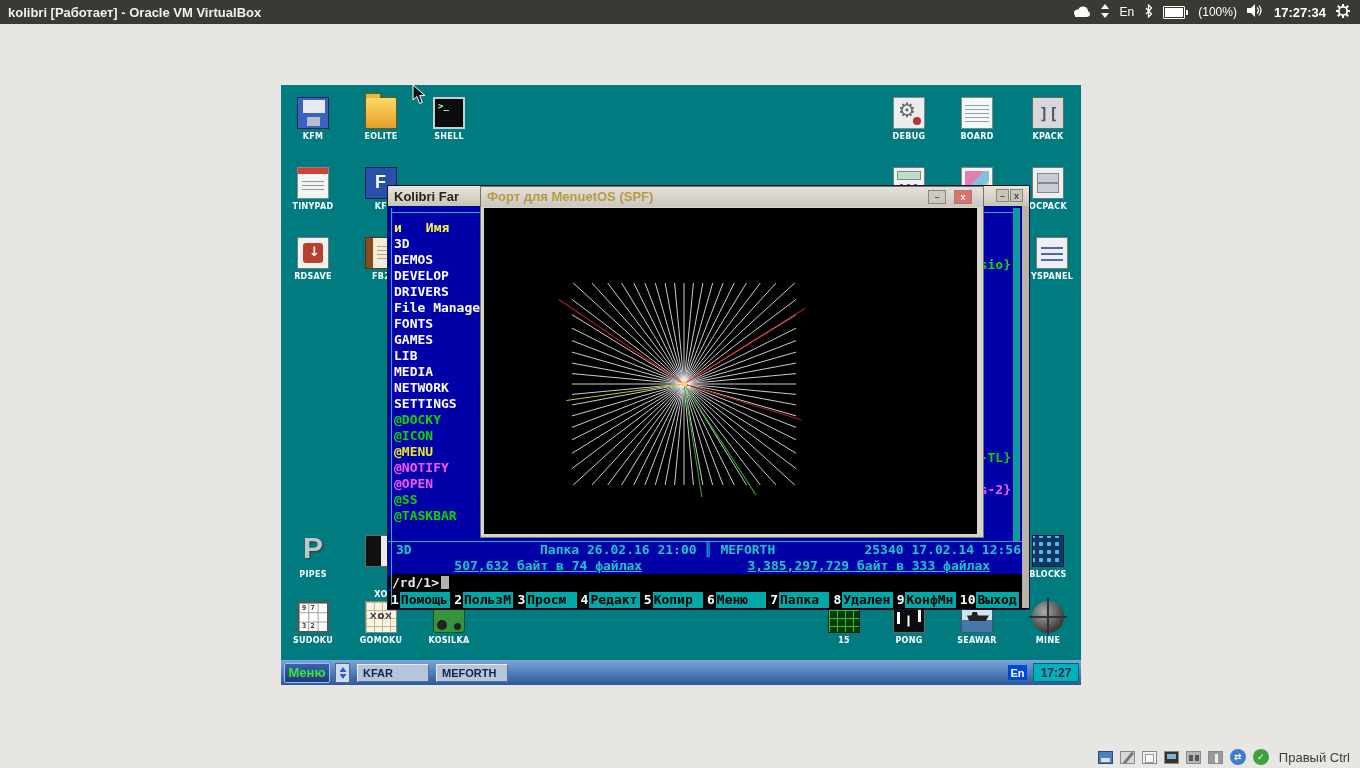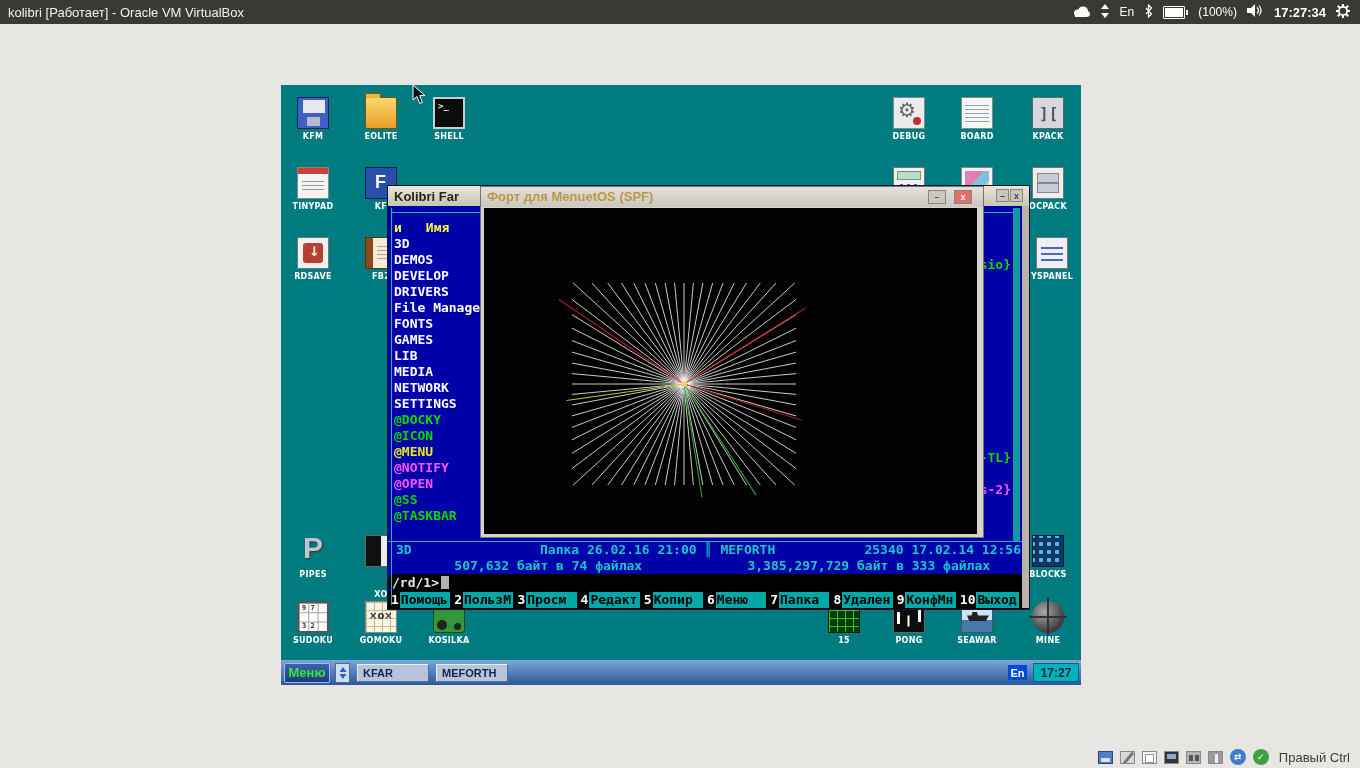--- a/index.html
+++ b/index.html
@@ -1,20 +1,20 @@
 <!DOCTYPE html>
 <html><head>
 <meta charset="utf-8">
 <style>
   html,body{margin:0;padding:0;}
   body{width:1360px;height:768px;position:relative;overflow:hidden;background:#e8e6e2;font-family:"Liberation Sans",sans-serif;}
 
   
   .topbar{position:absolute;top:0;left:0;width:1360px;height:24px;background:#3b3934;display:flex;align-items:center;z-index:40;}
-  .topbar .htitle{color:#f2f0ec;font-weight:normal;font-size:13px;padding-left:8px;}
+  .topbar .htitle{color:#f2f0ec;font-weight:bold;font-size:13px;padding-left:8px;}
   .tray{margin-left:auto;display:flex;align-items:center;gap:10px;padding-right:10px;color:#fff;font-size:12px;}
   .tray .txt{font-size:12px;}
   .tray .time{font-weight:bold;font-size:13px;}
   .bat{display:inline-flex;align-items:center;}
   .bat-body{width:18px;height:9px;border:1px solid #fff;border-radius:1px;padding:1px;display:inline-block;box-sizing:content-box;}
   .bat-fill{display:block;width:100%;height:100%;background:#fff;}
   .bat-nub{width:2px;height:5px;background:#fff;margin-left:1px;display:inline-block;}
 
   
   .vm{position:absolute;left:281px;top:85px;width:800px;height:600px;background:#007c80;overflow:hidden;}
@@ -89,21 +89,21 @@
   .far-header{color:#f8f840;height:16px;line-height:16px;display:flex;}
   .far-header .hd2{margin-left:24px;}
   .far-file{height:16px;line-height:16px;white-space:nowrap;}
   .far-frag{position:absolute;right:18px;height:16px;line-height:16px;font:bold 13px "DejaVu Sans Mono",monospace;}
   .far-lsep{position:absolute;left:3px;top:22px;bottom:4px;width:0;border-left:1px solid #18b8b8;}
   .far-rsep{position:absolute;right:9px;top:22px;bottom:68px;width:7px;background:#0f9aa2;z-index:6;}
   .far-scroll{position:absolute;right:0;top:20px;bottom:1px;width:7px;background:#b8b4ac;z-index:7;}
   .far-status{height:16px;line-height:15px;display:flex;border-top:1px solid #18b8b8;background:#0000a8;color:#18c8c8;font:bold 13px "DejaVu Sans Mono",monospace;flex:0 0 auto;}
   .far-status .half{flex:1;display:flex;justify-content:space-between;padding:0 8px;overflow:hidden;white-space:nowrap;}
   .far-status .sep{color:#18c8c8;}
-  .far-totals{height:16px;line-height:16px;display:flex;background:#0000a8;color:#18c8c8;font:bold 13px "DejaVu Sans Mono",monospace;flex:0 0 auto;}
+  .far-totals{height:16px;line-height:16px;display:flex;background:#0000a8;color:#18c8c8;font:bold 13px "DejaVu Sans Mono",monospace;flex:0 0 auto;text-decoration:underline;}
   .far-totals .half{flex:1;text-align:center;overflow:hidden;white-space:nowrap;}
   .far-cmd{height:17px;background:#000;color:#e8e8e8;font:bold 13px "DejaVu Sans Mono",monospace;display:flex;align-items:center;padding-left:4px;flex:0 0 auto;border-radius:7px;}
   .cursor-block{display:inline-block;width:8px;height:13px;background:#b0b0b0;margin-left:2px;}
   .far-fkeys{height:18px;background:#000;display:flex;gap:3px;padding:1px 10px 1px 2px;font:bold 13px "DejaVu Sans Mono",monospace;flex:0 0 auto;box-sizing:border-box;}
   .fk{flex:1;display:flex;min-width:0;}
   .fk .n{color:#fff;flex:0 0 auto;padding:0 1px;}
   .fk .t{flex:1;background:#00a8a8;color:#000;overflow:hidden;white-space:nowrap;padding-left:1px;}
 
   
   .spf{position:absolute;left:199px;top:101px;width:504px;height:352px;background:#d7d4cc;border:1px solid #77736b;box-sizing:border-box;z-index:10;}

